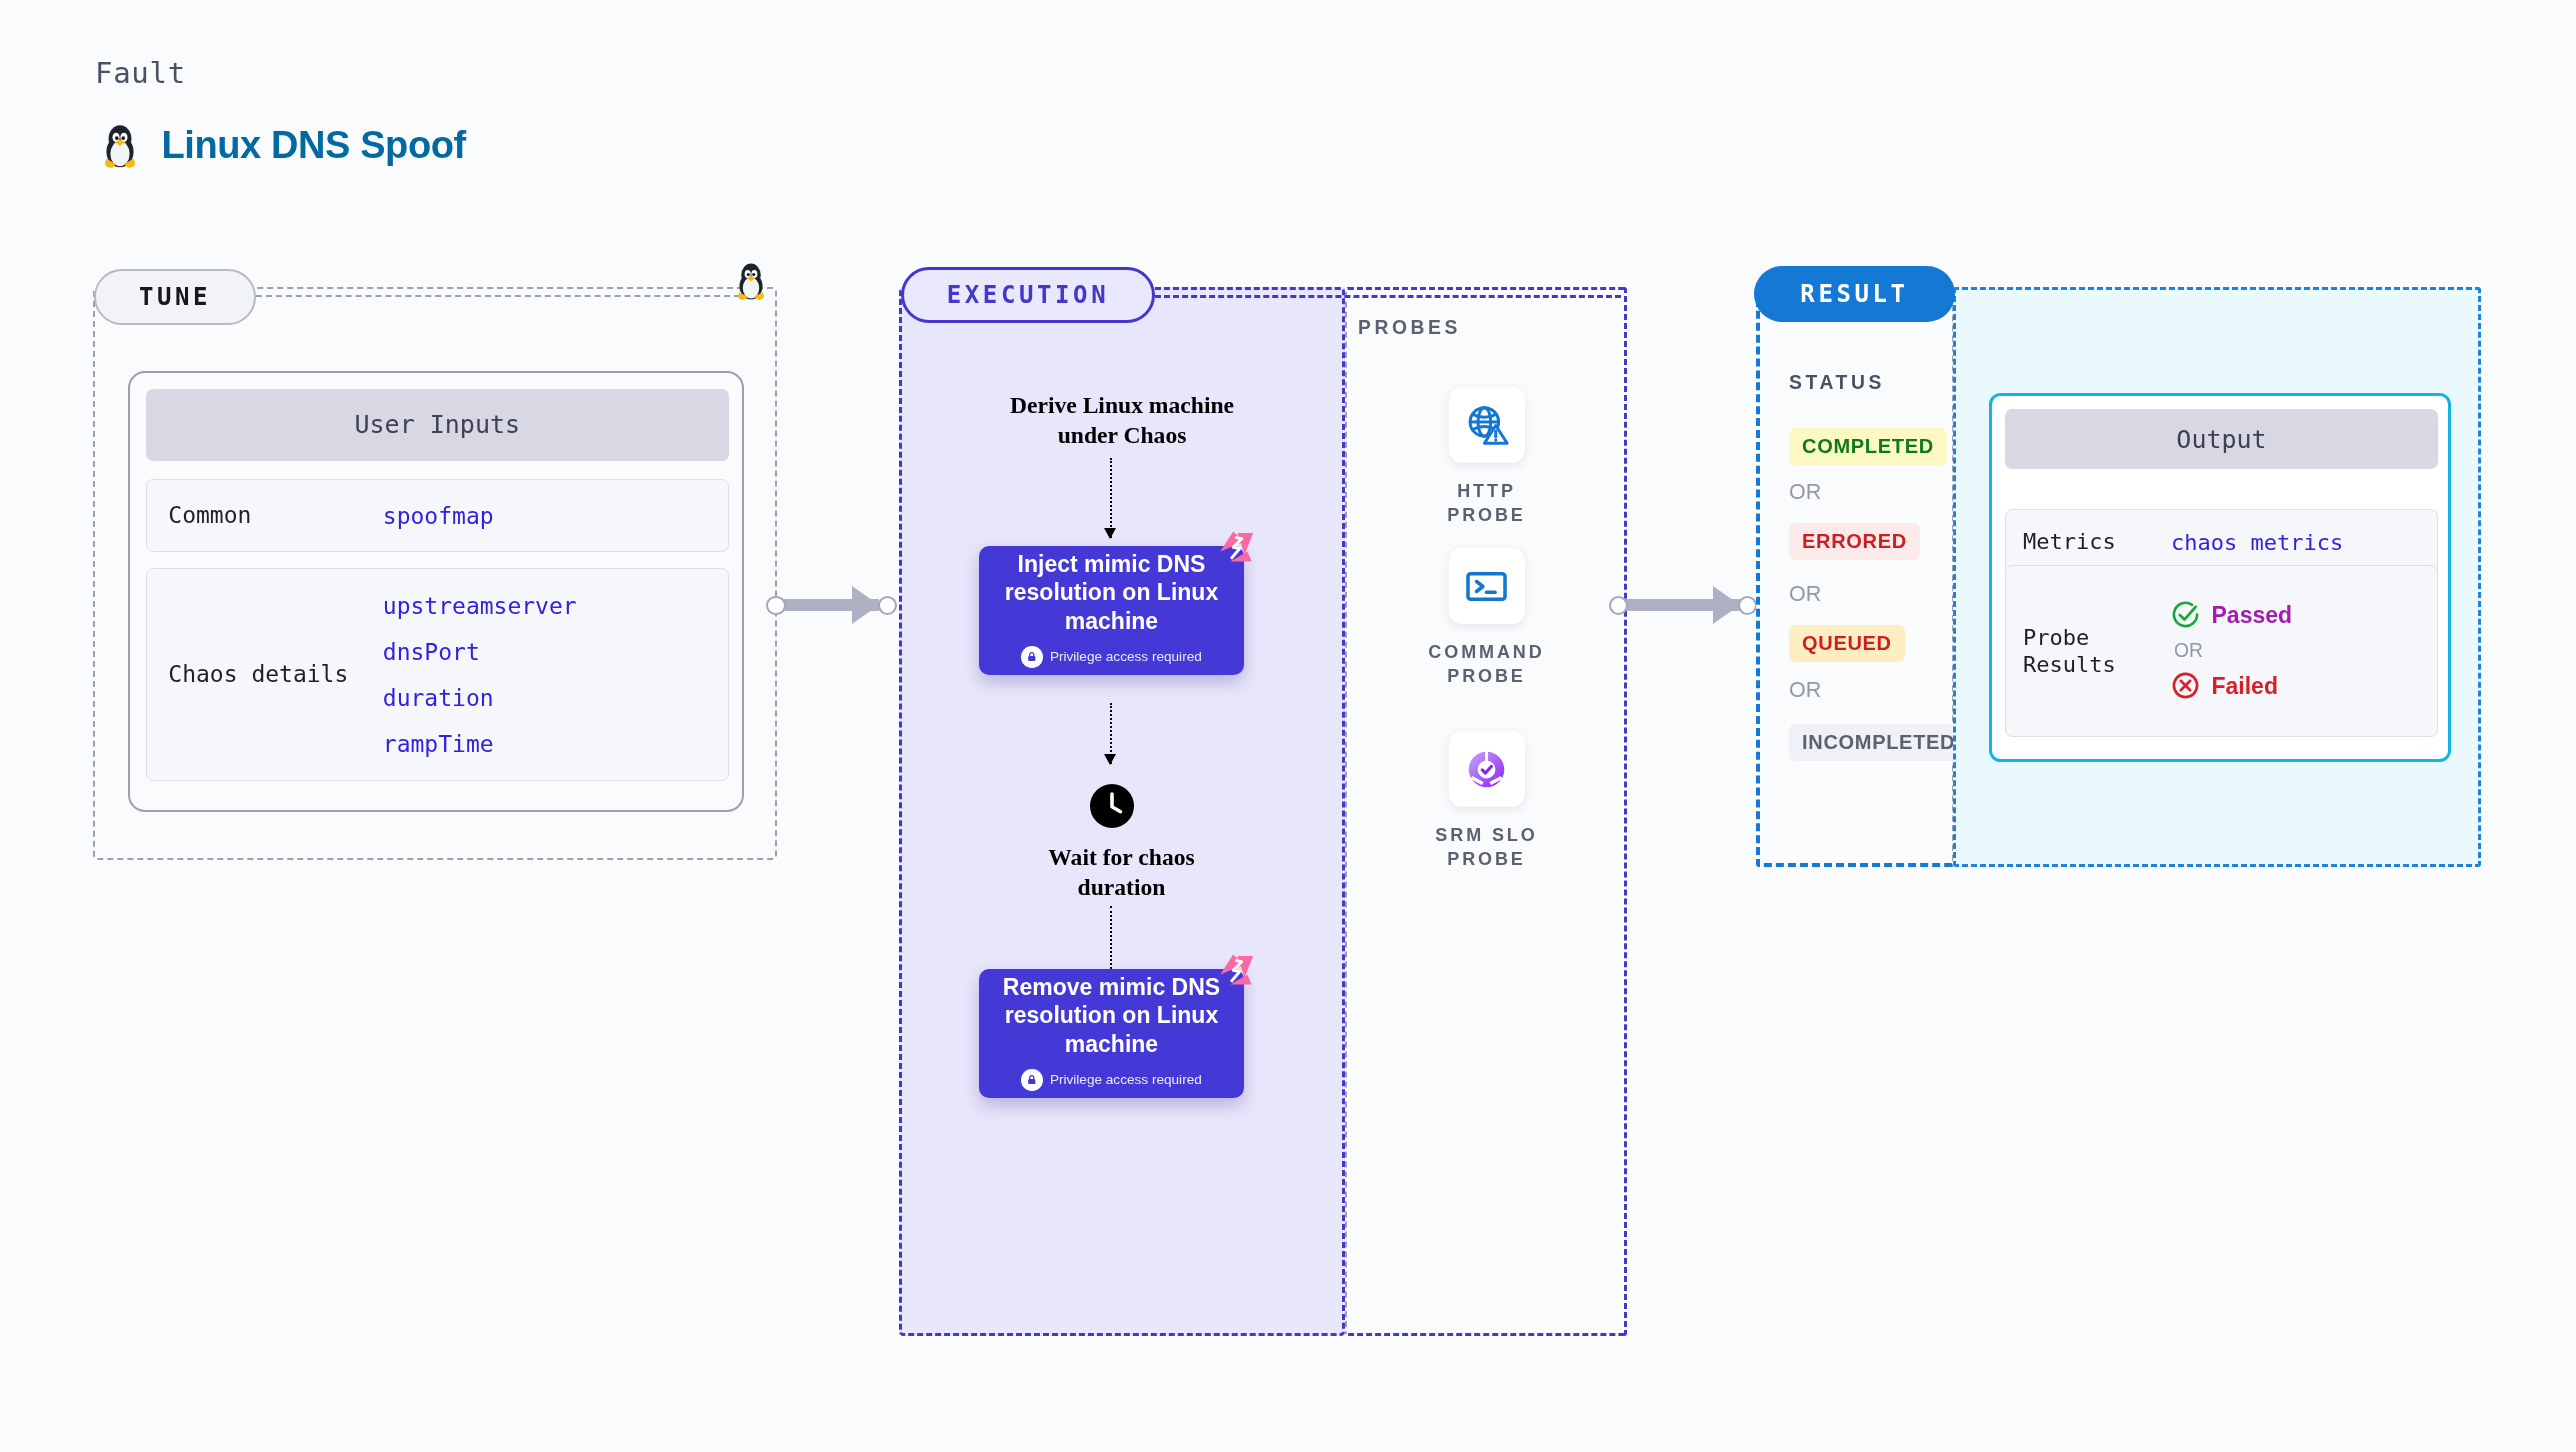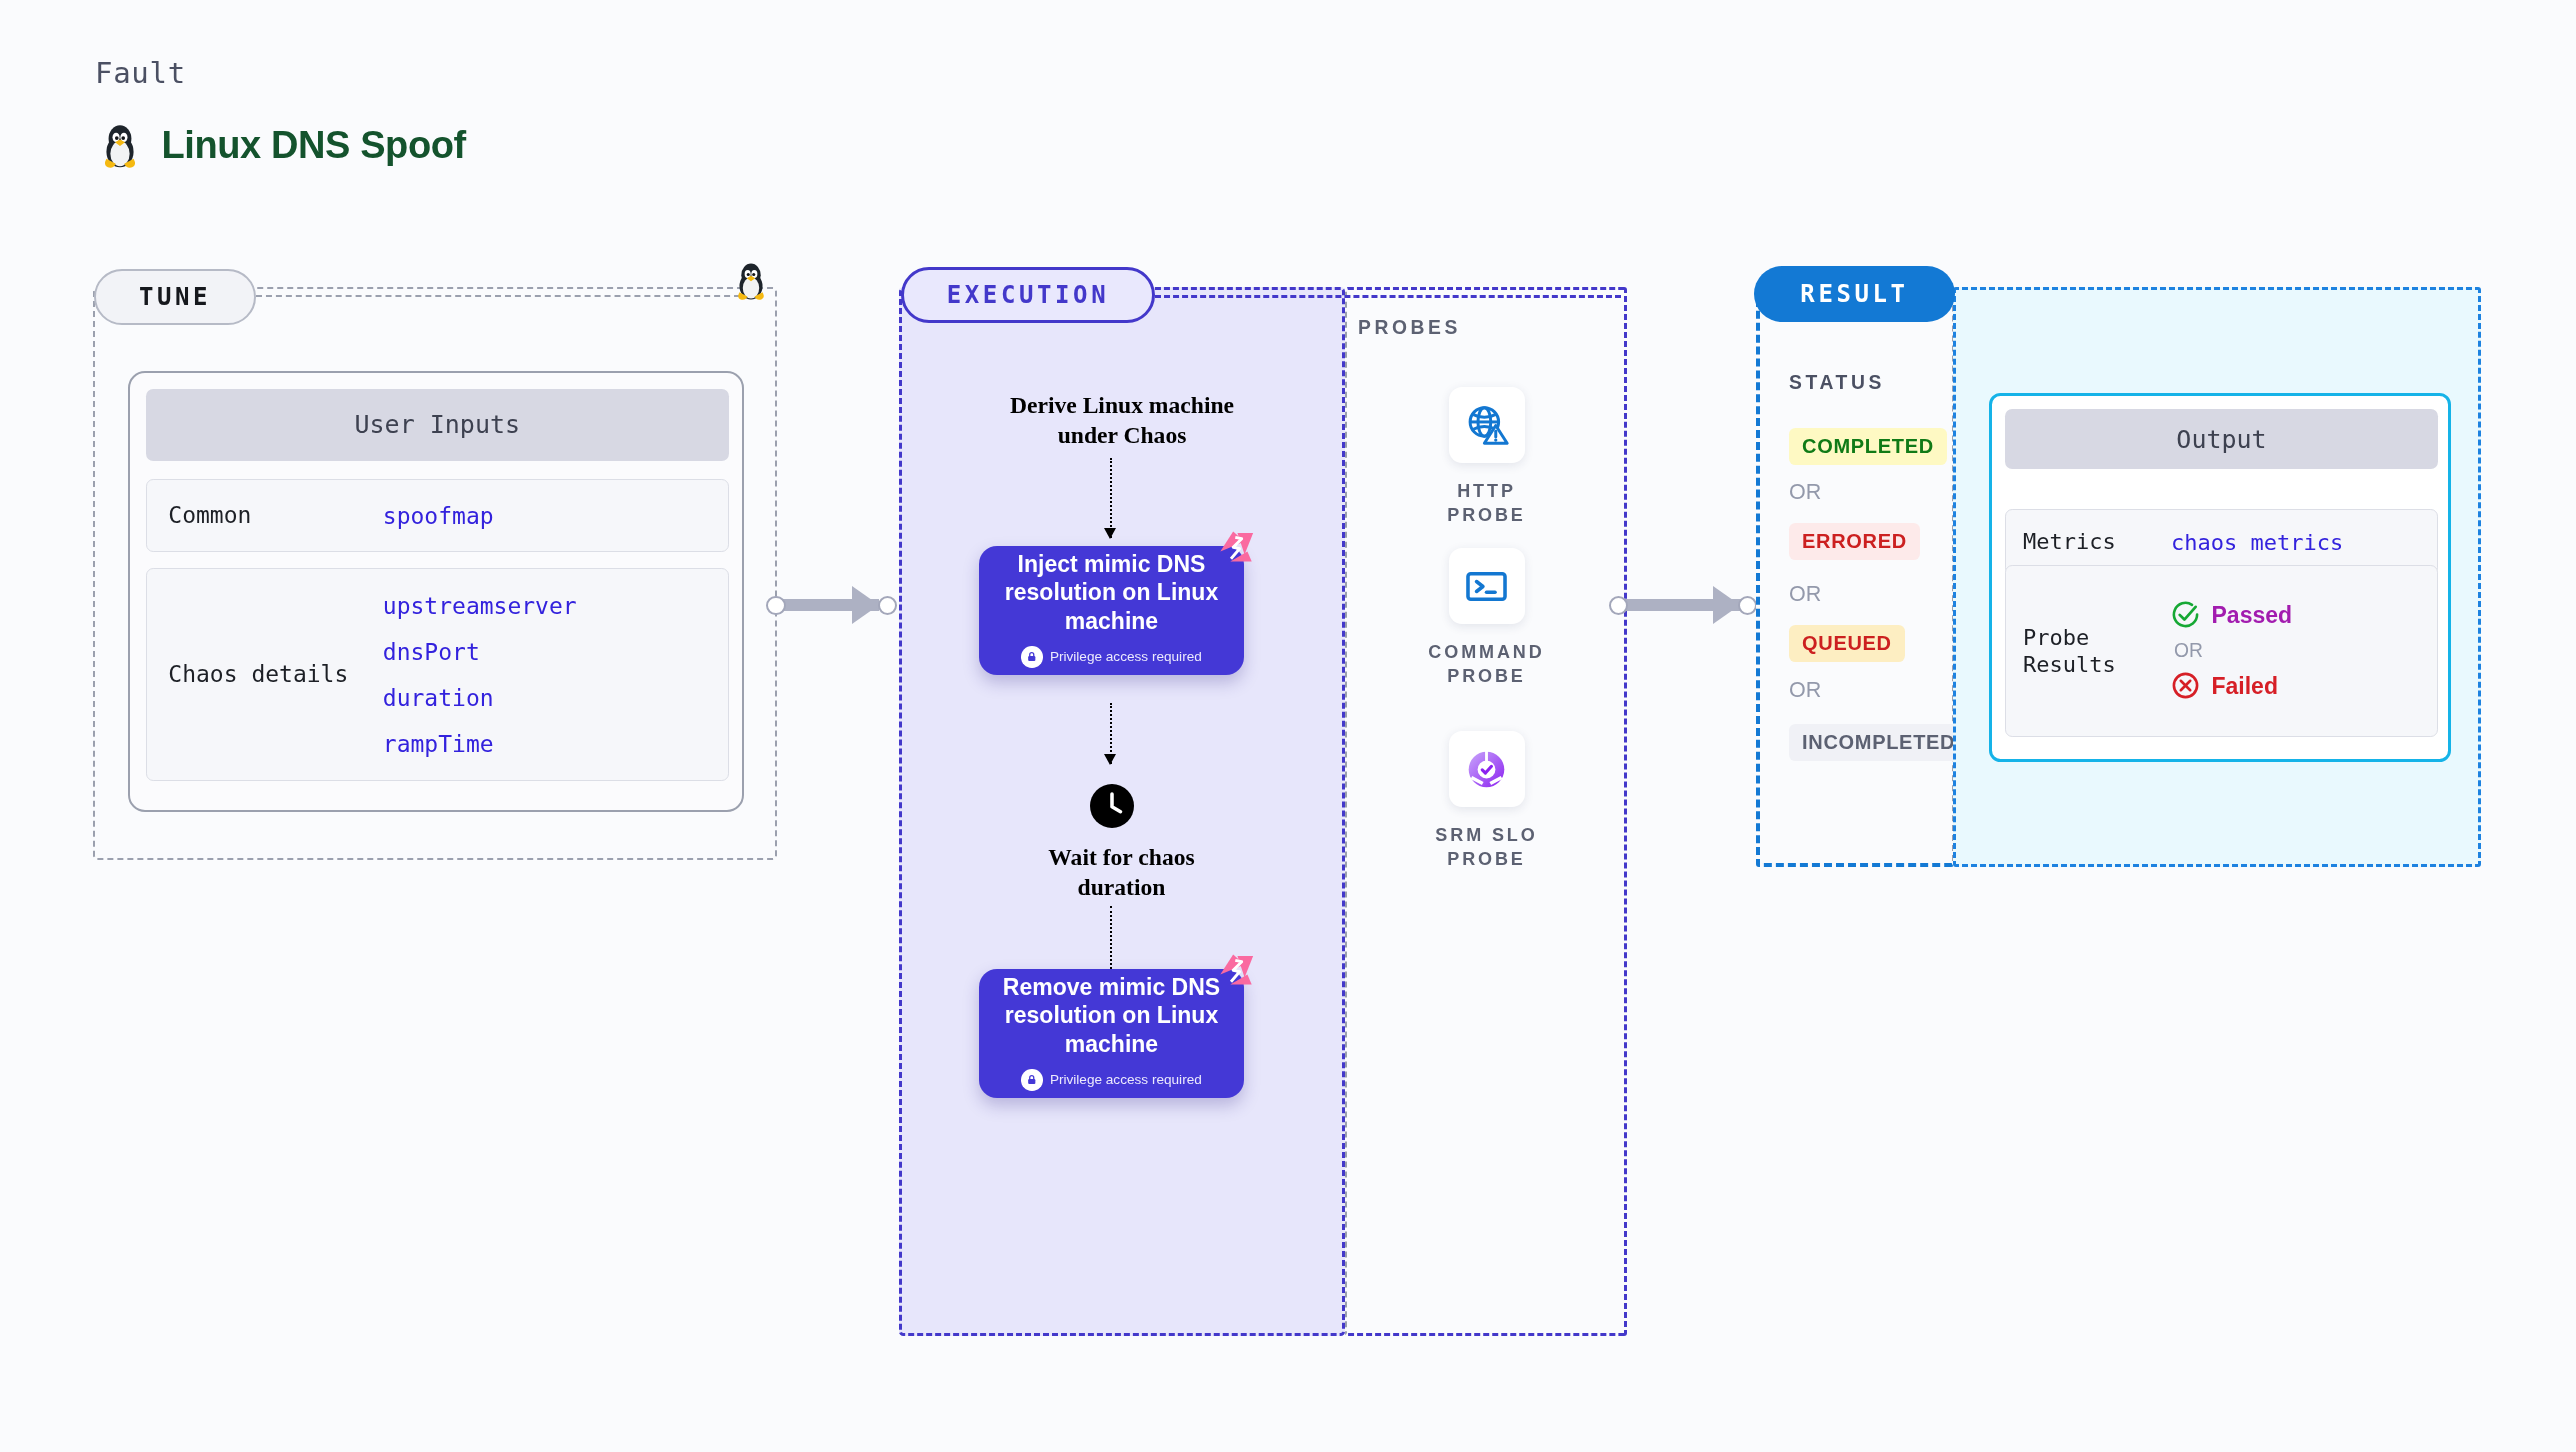--- a/index.html
+++ b/index.html
@@ -13,21 +13,21 @@
   .root{position:absolute;inset:0;}
 
   
   #fault-label{
     position:absolute;left:95px;top:56px;
     font-family:"DejaVu Sans Mono", monospace;
     font-size:29px;color:#4b5063;letter-spacing:0.7px;
   }
   #title-row{position:absolute;left:100px;top:120px;display:flex;align-items:center;gap:21.5px;}
   #title-text{
-    font-size:38px;font-weight:bold;color:#14532d;letter-spacing:-0.4px;
+    font-size:38px;font-weight:bold;color:#0369a1;letter-spacing:-0.4px;
     font-family:"Liberation Sans", sans-serif;
   }
   .penguin{display:block;}
 
   
   .panel{position:absolute;box-sizing:border-box;}
   .panel-badge{
     position:absolute;box-sizing:border-box;
     display:flex;align-items:center;justify-content:center;
     border-radius:716px;
@@ -108,21 +108,21 @@
     border-top:11.5px solid #000;
   }
   #arrow1{left:1110px;top:458px;height:80px;}
   #arrow2{left:1110px;top:703px;height:61px;}
   #arrow3{left:1110px;top:906px;height:75px;}
   .clock{
     position:absolute;left:1090px;top:784px;width:44px;height:44px;
   }
   .action-box{
     position:absolute;box-sizing:border-box;
-    background:#4438d6;border-radius:18px;
+    background:#4438d6;border-radius:10px;
     box-shadow:0 7.2px 15.8px rgba(50,40,140,.25);
     color:#fff;text-align:center;
     display:flex;flex-direction:column;align-items:center;justify-content:center;
     padding:10px 0 13px;
   }
   .action-box .t{font-size:23px;font-weight:bold;line-height:1.22;}
   .action-box .sub{
     display:flex;align-items:center;gap:7.2px;margin-top:11.5px;
     font-size:13.6px;font-weight:normal;color:#eceafd;
   }

